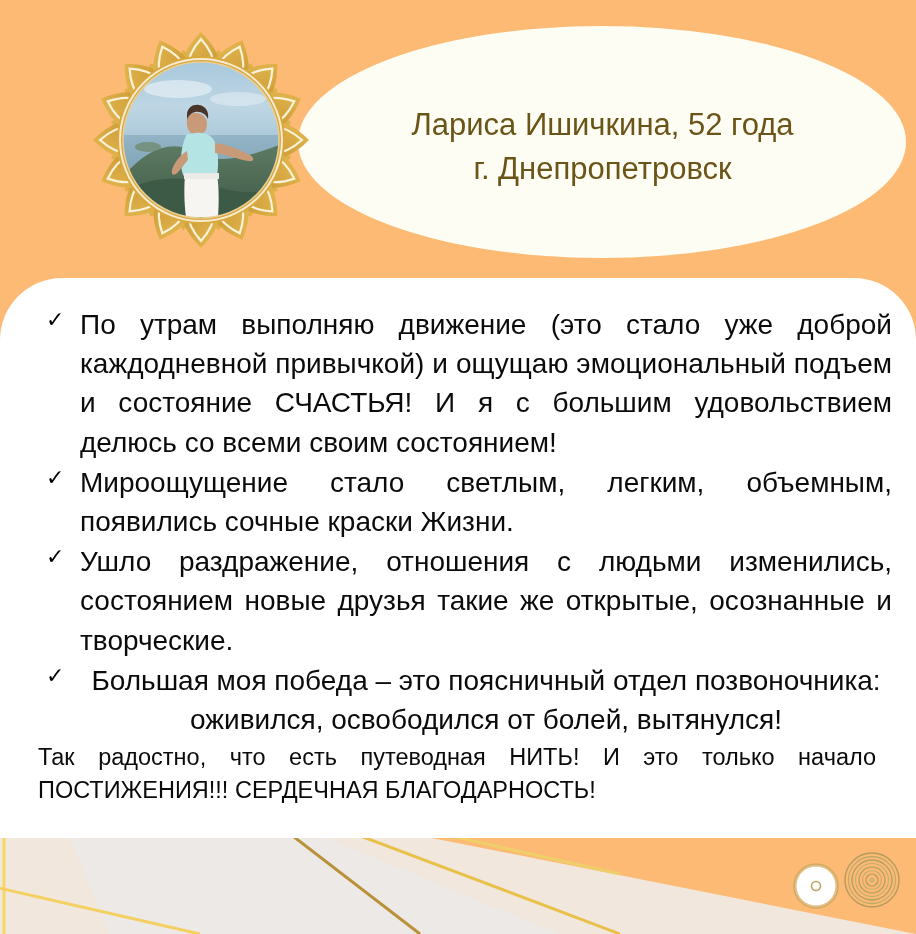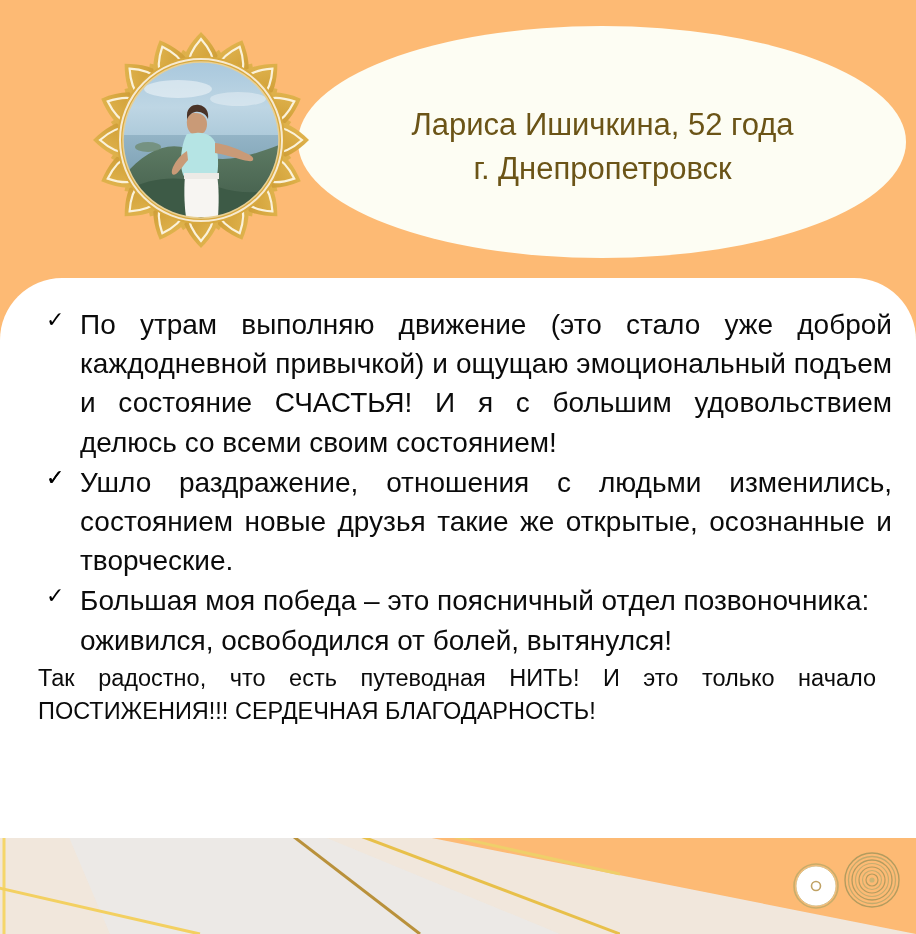--- a/index.html
+++ b/index.html
@@ -109,21 +109,21 @@
     color: #000;
   }
   .bullet-text {
     font-size: 28px;
     line-height: 1.4;
     color: #0b0b0b;
     text-align: justify;
     text-justify: inter-word;
     white-space: pre-line;
   }
-  .bullet-text.nojustify { text-align: left; }
+  .bullet-text.nojustify { text-align: center; }
   .closing {
     margin-top: 2px;
     padding-left: 38px;
     padding-right: 40px;
     font-size: 23.5px;
     line-height: 1.4;
     color: #0b0b0b;
     text-align: justify;
     white-space: pre-line;
   }
@@ -326,20 +326,21 @@
 
   <div class="body-area">
 
     <div class="bullet-row">
       <span class="check">✓</span>
       <div class="bullet-text">По утрам выполняю движение (это стало уже доброй каждодневной привычкой) и ощущаю эмоциональный подъем и состояние СЧАСТЬЯ! И я с большим удовольствием делюсь со всеми своим состоянием!</div>
     </div>
 
     <div class="bullet-row">
       <span class="check">✓</span>
+      <div class="bullet-text">Мироощущение стало светлым, легким, объемным, появились сочные краски Жизни.</div>
     </div>
 
     <div class="bullet-row">
       <span class="check">✓</span>
       <div class="bullet-text">Ушло раздражение, отношения с людьми изменились, состоянием новые друзья такие же открытые, осознанные и творческие.</div>
     </div>
 
     <div class="bullet-row">
       <span class="check">✓</span>
       <div class="bullet-text nojustify">Большая моя победа – это поясничный отдел позвоночника: оживился, освободился от болей, вытянулся!</div>

